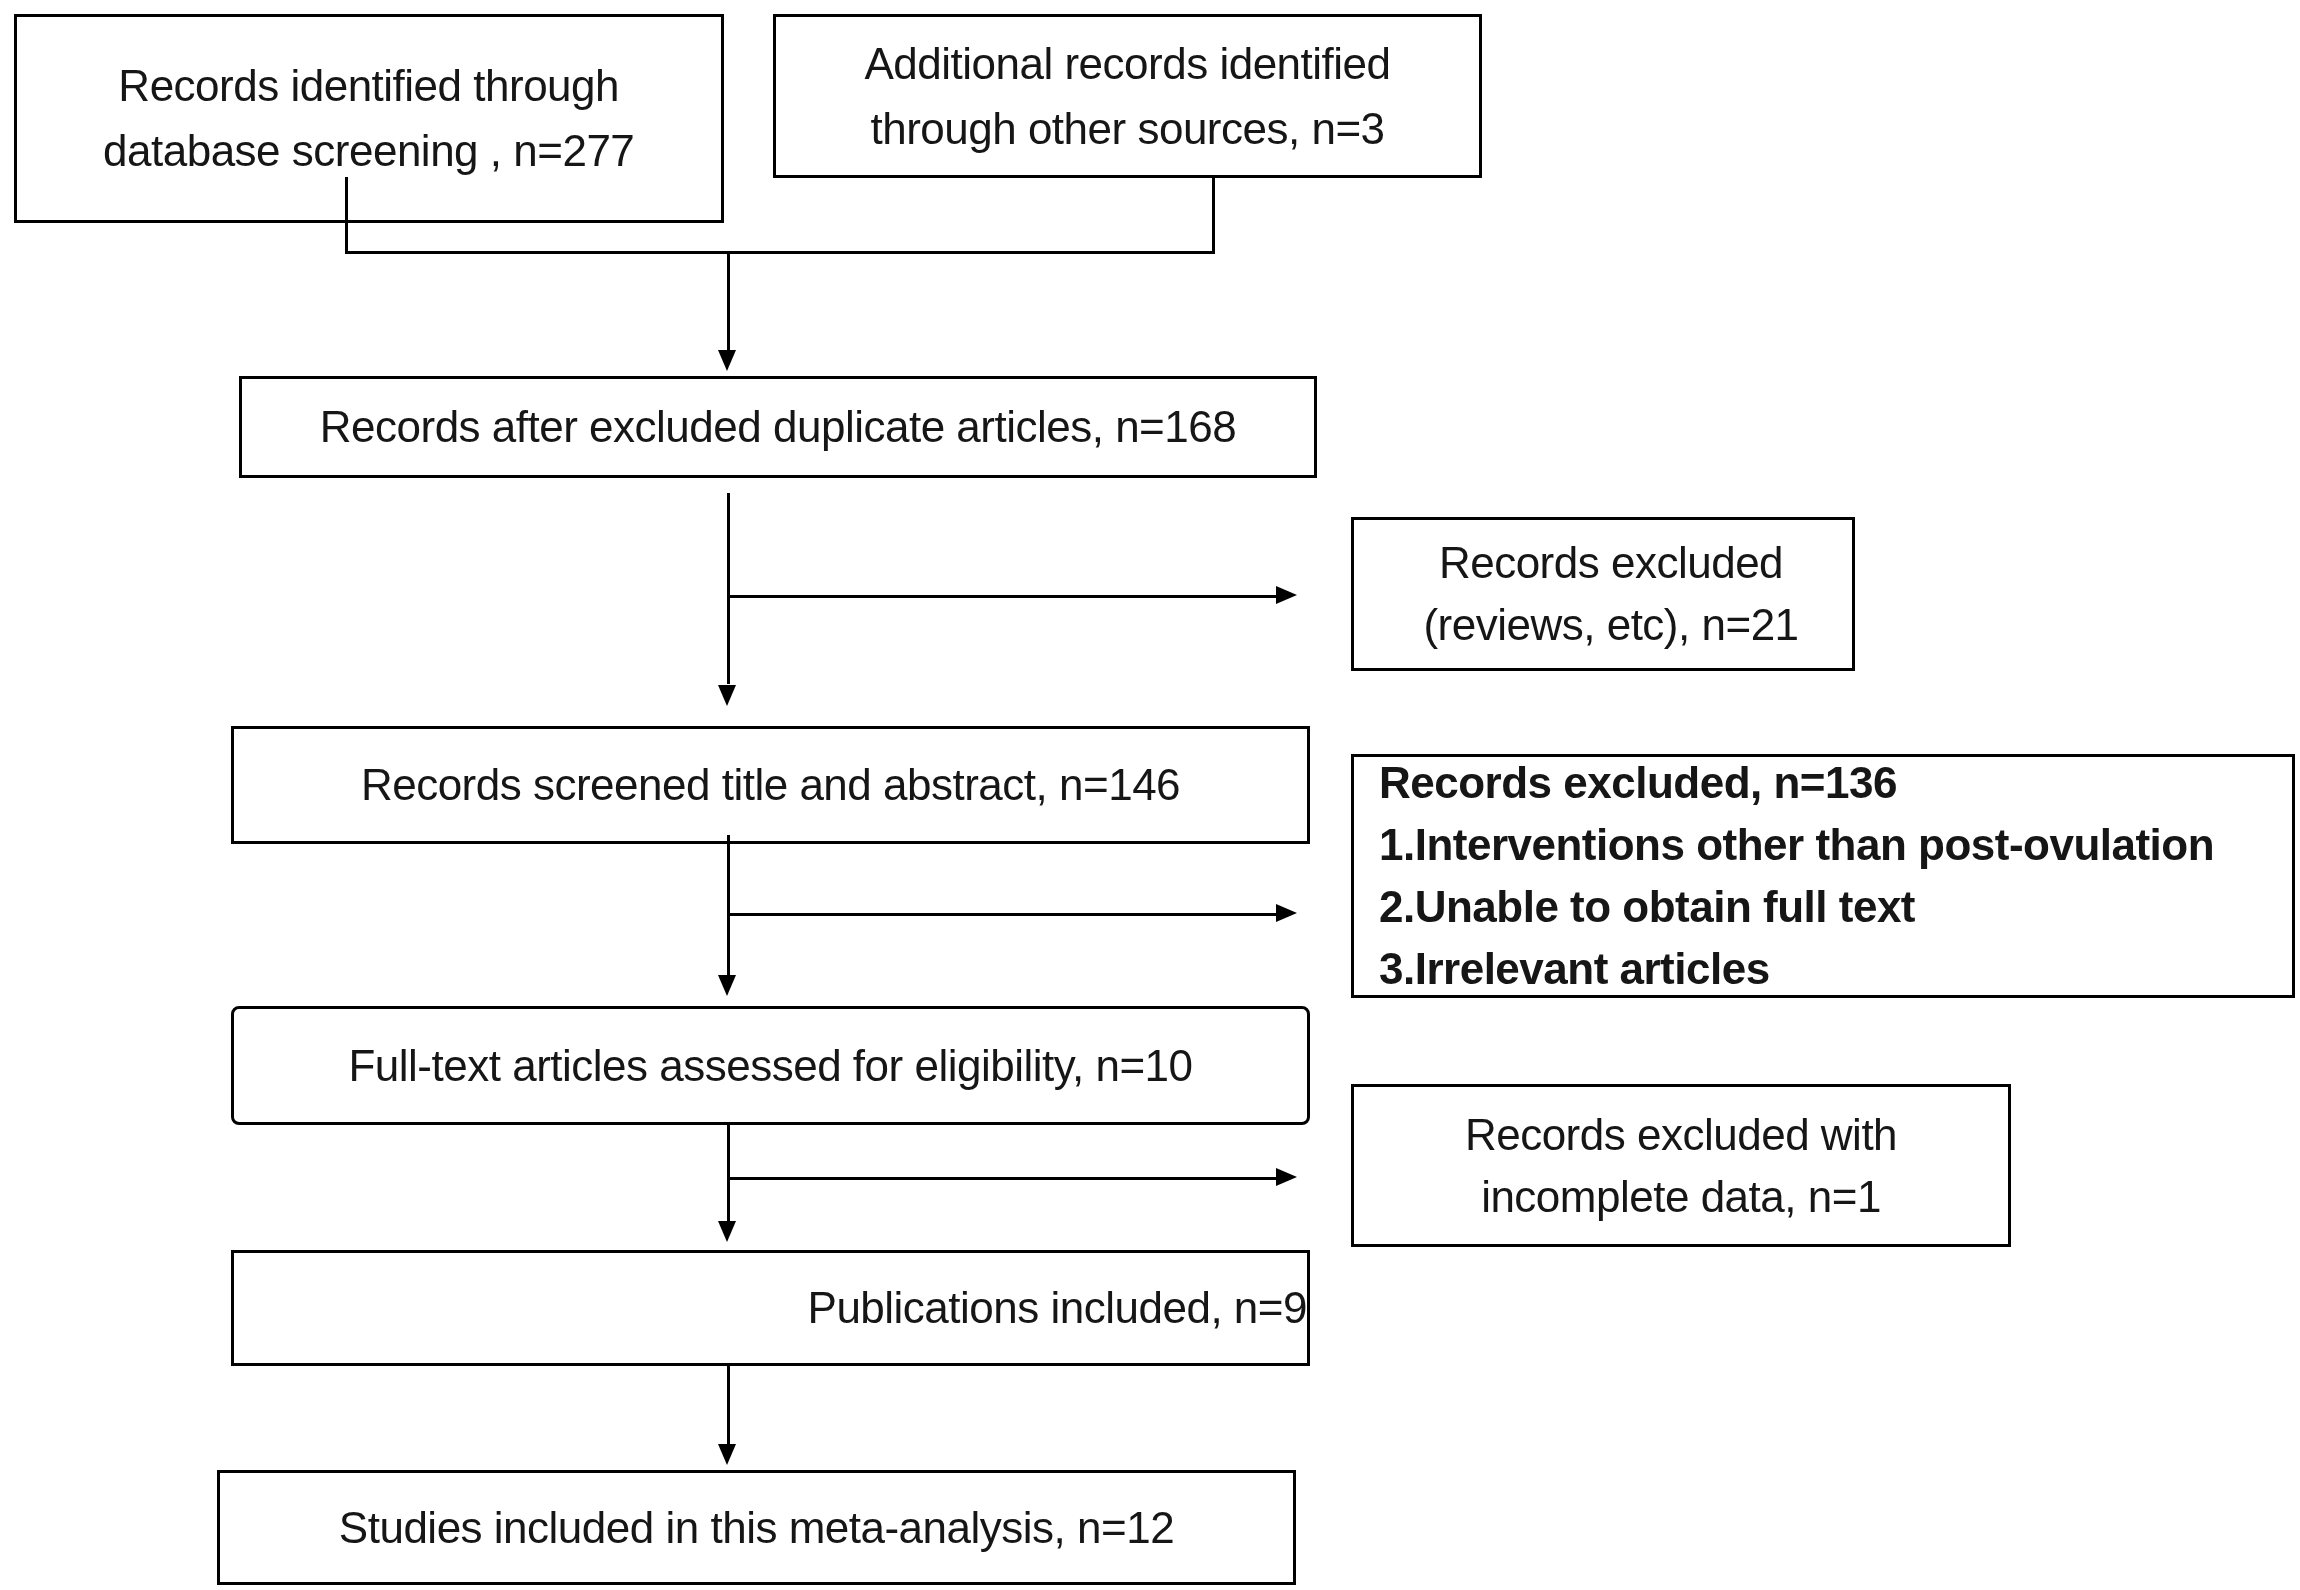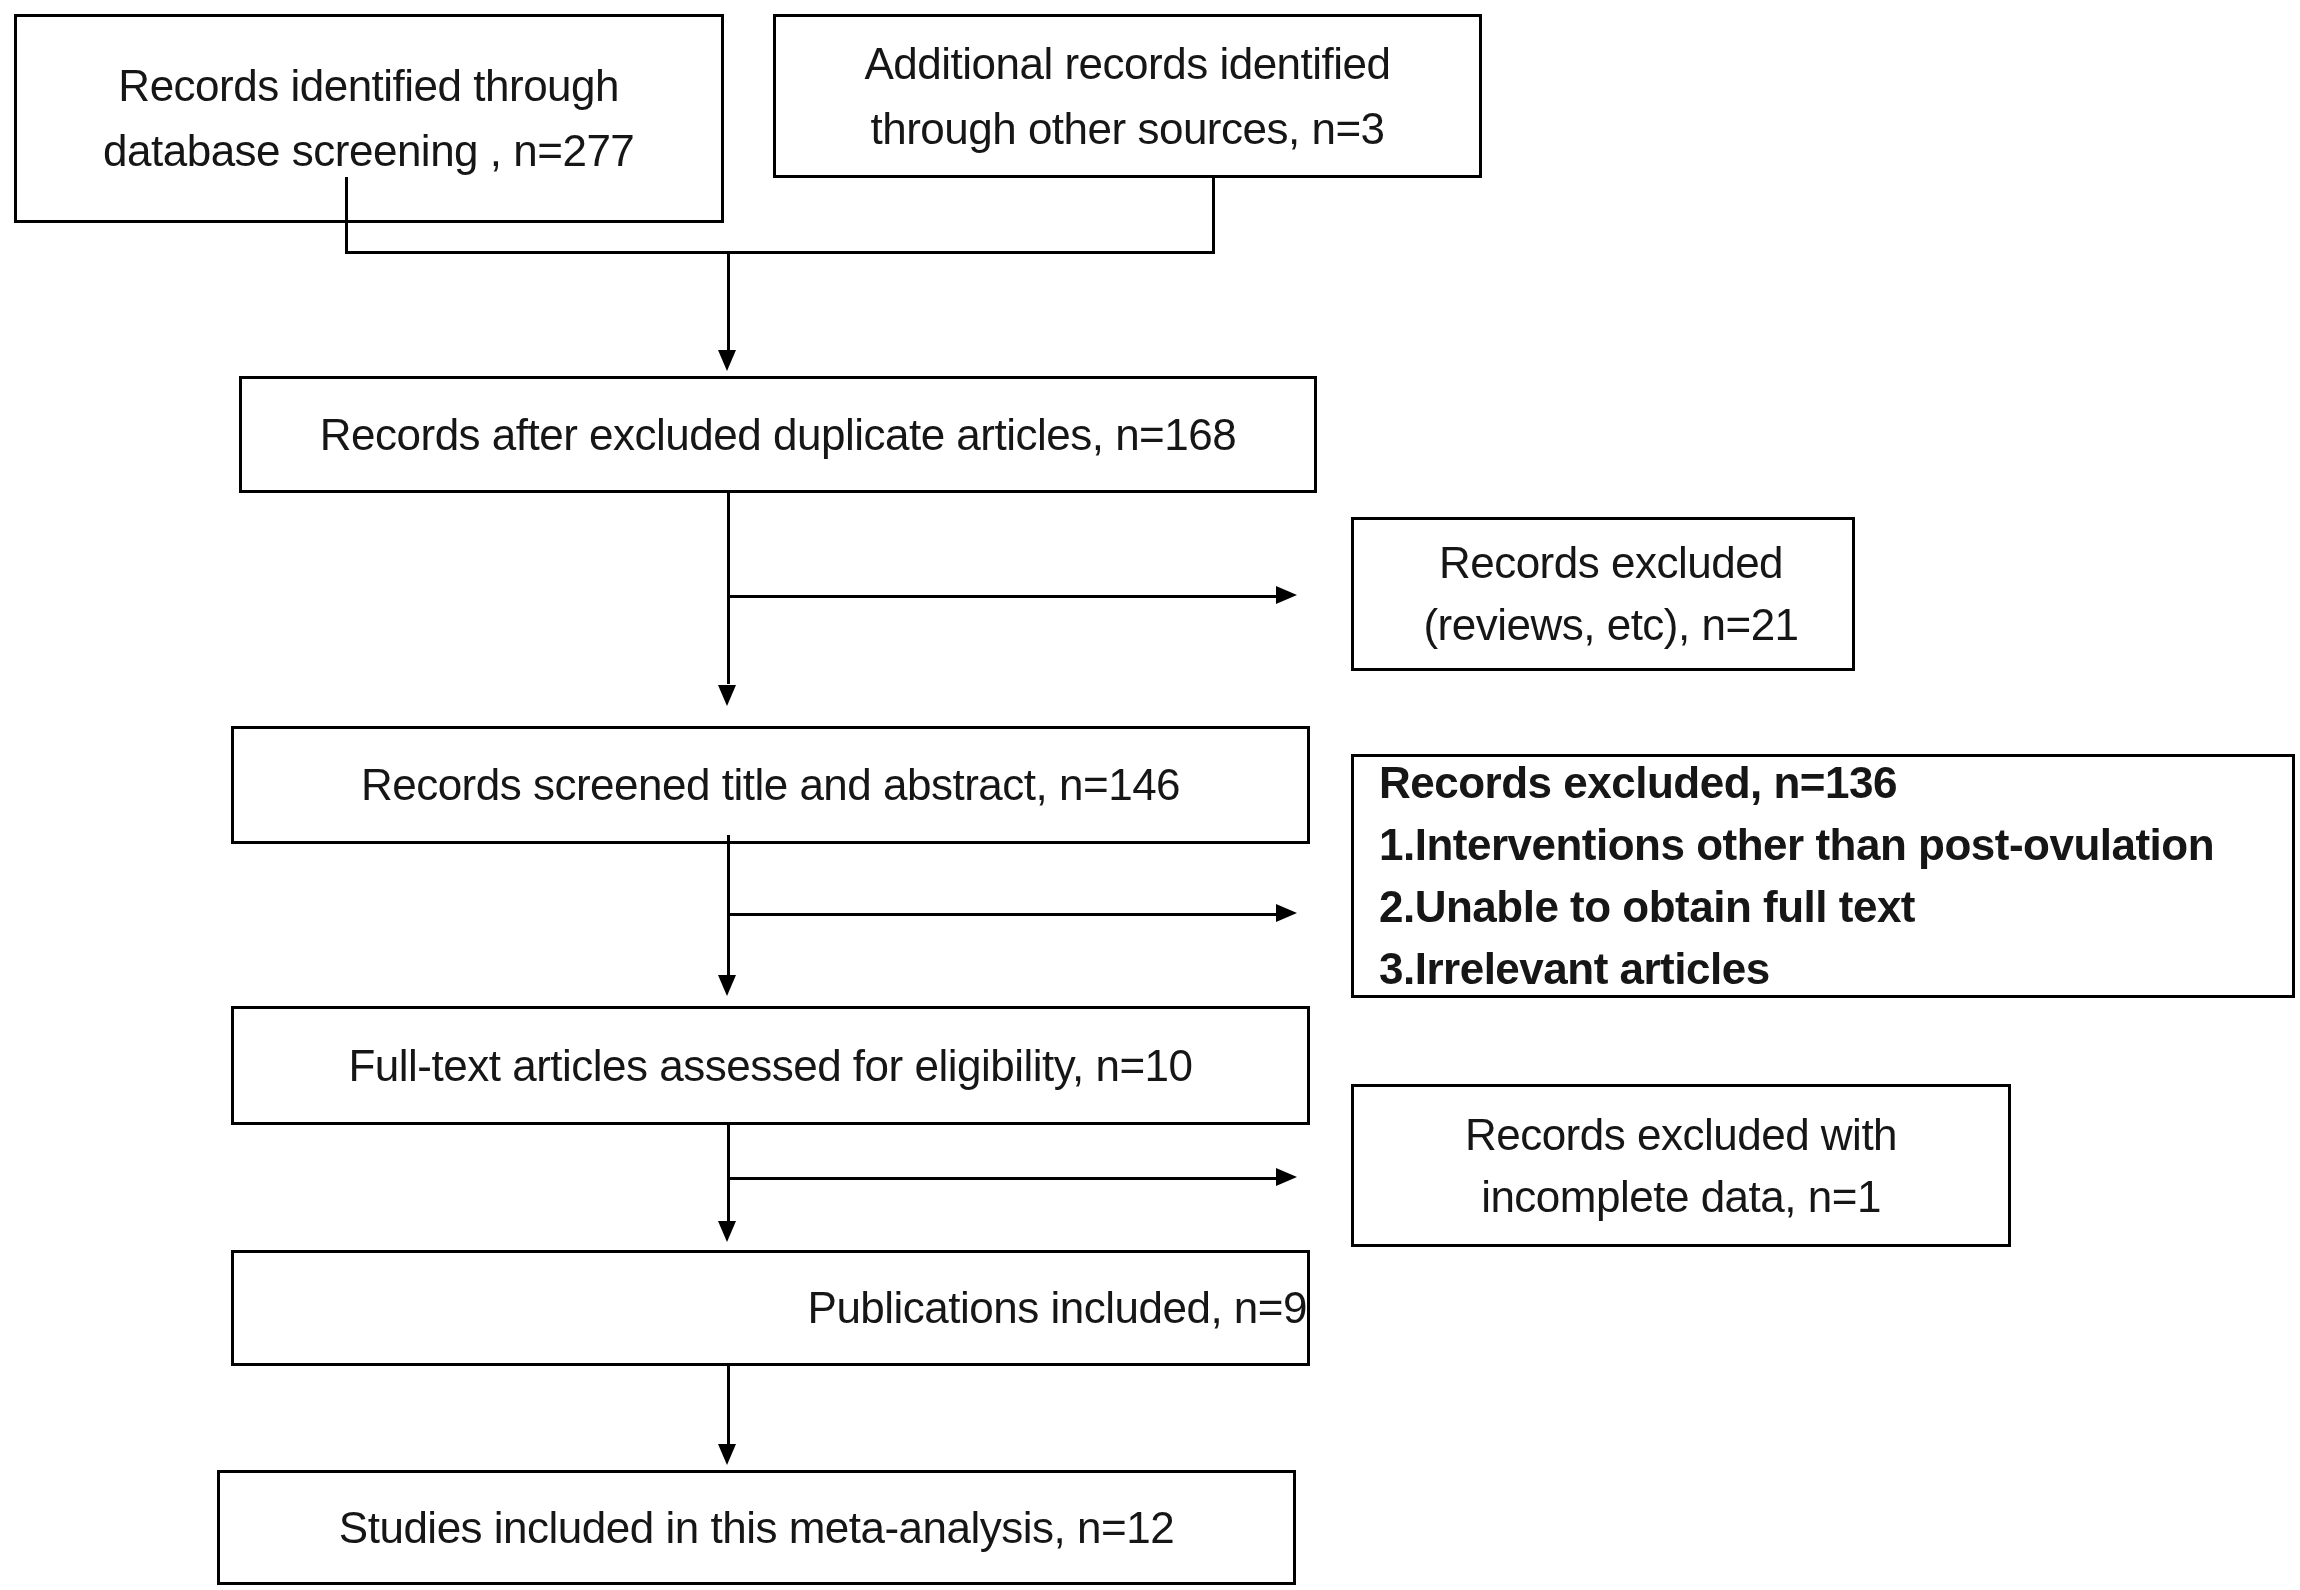--- a/index.html
+++ b/index.html
@@ -28,23 +28,23 @@
     align-items: center;
     text-align: center;
     font-size: 44px;
     letter-spacing: -0.5px;
     line-height: 62px;
   }
   .node .line { display: block; white-space: nowrap; }
 
   .b-db      { left: 13.7px;   top: 13.7px;   width: 710px;  height: 209px; line-height: 65px; }
   .b-other   { left: 773px;  top: 13.7px;   width: 709px;  height: 164px; line-height: 65px; text-align: center; }
-  .b-dedup   { left: 239px;  top: 376px;  width: 1078px; height: 117px; }
+  .b-dedup   { left: 239px;  top: 376px;  width: 1078px; height: 102px; }
   .b-screen  { left: 231px;  top: 726px;  width: 1079px; height: 118px; }
-  .b-full    { left: 231px;  top: 1006px; width: 1079px; height: 119px; }
+  .b-full    { left: 231px;  top: 1006px; width: 1079px; height: 119px; border-radius: 8px; }
   .b-pub     { left: 231px;  top: 1250px; width: 1079px; height: 116px; align-items: flex-end; }
   .b-stud    { left: 217px;  top: 1470px; width: 1079px; height: 115px; }
   .b-excl1   { left: 1351px; top: 517px;  width: 504px;  height: 154px; padding-left: 16px; }
   .b-excl2   { left: 1351px; top: 754px;  width: 944px;  height: 244px;
                align-items: flex-start; text-align: center; padding: 5.9px 9.8px 5.9px 25px; font-weight: bold; }
   .b-excl3   { left: 1351px; top: 1084px; width: 660px;  height: 163px; }
 
   
   .cline {
     position: absolute;

